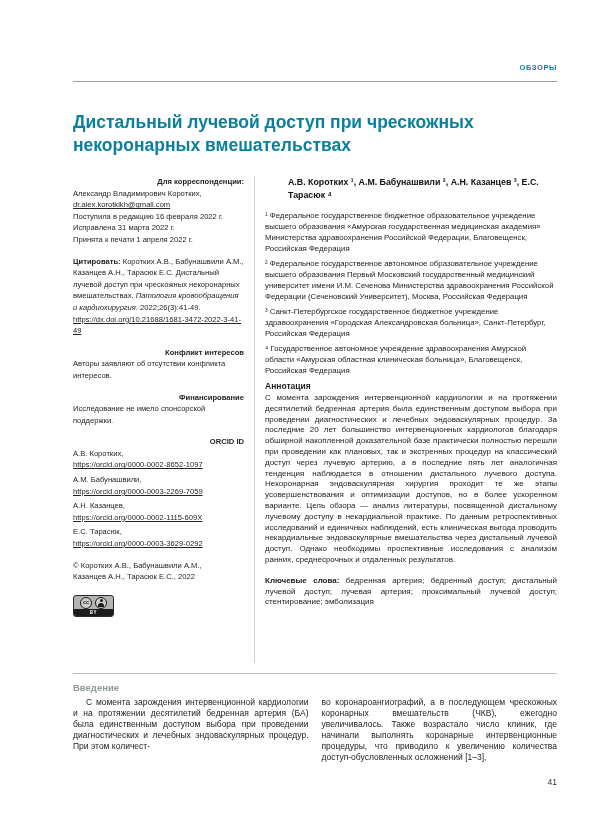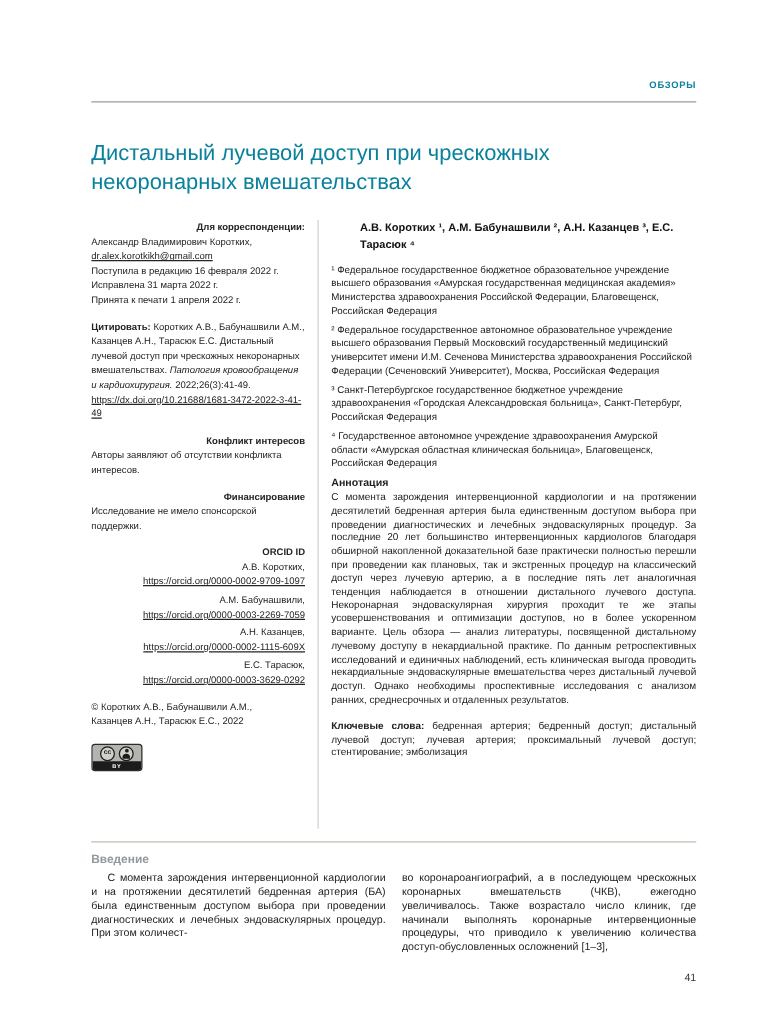--- a/index.html
+++ b/index.html
@@ -16,41 +16,41 @@
     position:absolute; top:63px; right:58px;
     font-size:7.5px; font-weight:bold; letter-spacing:0.6px;
     color:#0a819c;
   }
   .top-rule {
     position:absolute; top:81px; left:73px; width:484px; height:1px;
     background:#9c9c9c;
   }
   .article-title {
     position:absolute; top:111px; left:73px; width:450px;
-    font-size:17.5px; line-height:23px; font-weight:normal;
+    font-size:17.5px; line-height:23px; font-weight:bold;
     color:#0a819c;
   }
   .upper-grid {
     position:absolute; top:176px; left:73px; width:484px; height:489px;
     display:flex; overflow:hidden;
   }
   .v-divider {
     position:absolute; top:176px; left:254px; width:1px; height:487px;
     background:#d2d2d2;
   }
   
   .sidebar {
     flex:0 0 181px; padding-right:10px;
     font-size:7.6px; line-height:11.6px; color:#242424;
   }
   .sb-section { margin-bottom:10px; }
   .sb-head { font-weight:bold;text-align:right; }
   .link { text-decoration:underline; color:#242424; cursor:pointer; overflow-wrap:anywhere; }
   .italic { font-style:italic; }
-  .orcid-entry { margin-bottom:3px;text-align:right; }
+  .orcid-entry { margin-bottom:3px; }
   .copyright { margin-top:10px; }
   
   .cc-badge {
     margin-top:12px;
     width:41px; height:22px;
     border:1px solid #2b2b2b; border-radius:3px;
     background:#b3b3af;
     display:flex; flex-direction:column;
     overflow:hidden; cursor:pointer;
   }
@@ -140,21 +140,21 @@
 
     <div class="sb-section">
       <div class="sb-head">Финансирование</div>
       <div>Исследование не имело спонсорской поддержки.</div>
     </div>
 
     <div class="sb-section">
       <div class="sb-head">ORCID ID</div>
       <div class="orcid-entry">
         <div>А.В. Коротких,</div>
-        <div><span class="link">https://orcid.org/0000-0002-9709-1097</span></div>
+        <div><span class="link">https://orcid.org/0000-0002-8652-1097</span></div>
       </div>
       <div class="orcid-entry">
         <div>А.М. Бабунашвили,</div>
         <div><span class="link">https://orcid.org/0000-0003-2269-7059</span></div>
       </div>
       <div class="orcid-entry">
         <div>А.Н. Казанцев,</div>
         <div><span class="link">https://orcid.org/0000-0002-1115-609X</span></div>
       </div>
       <div class="orcid-entry">

